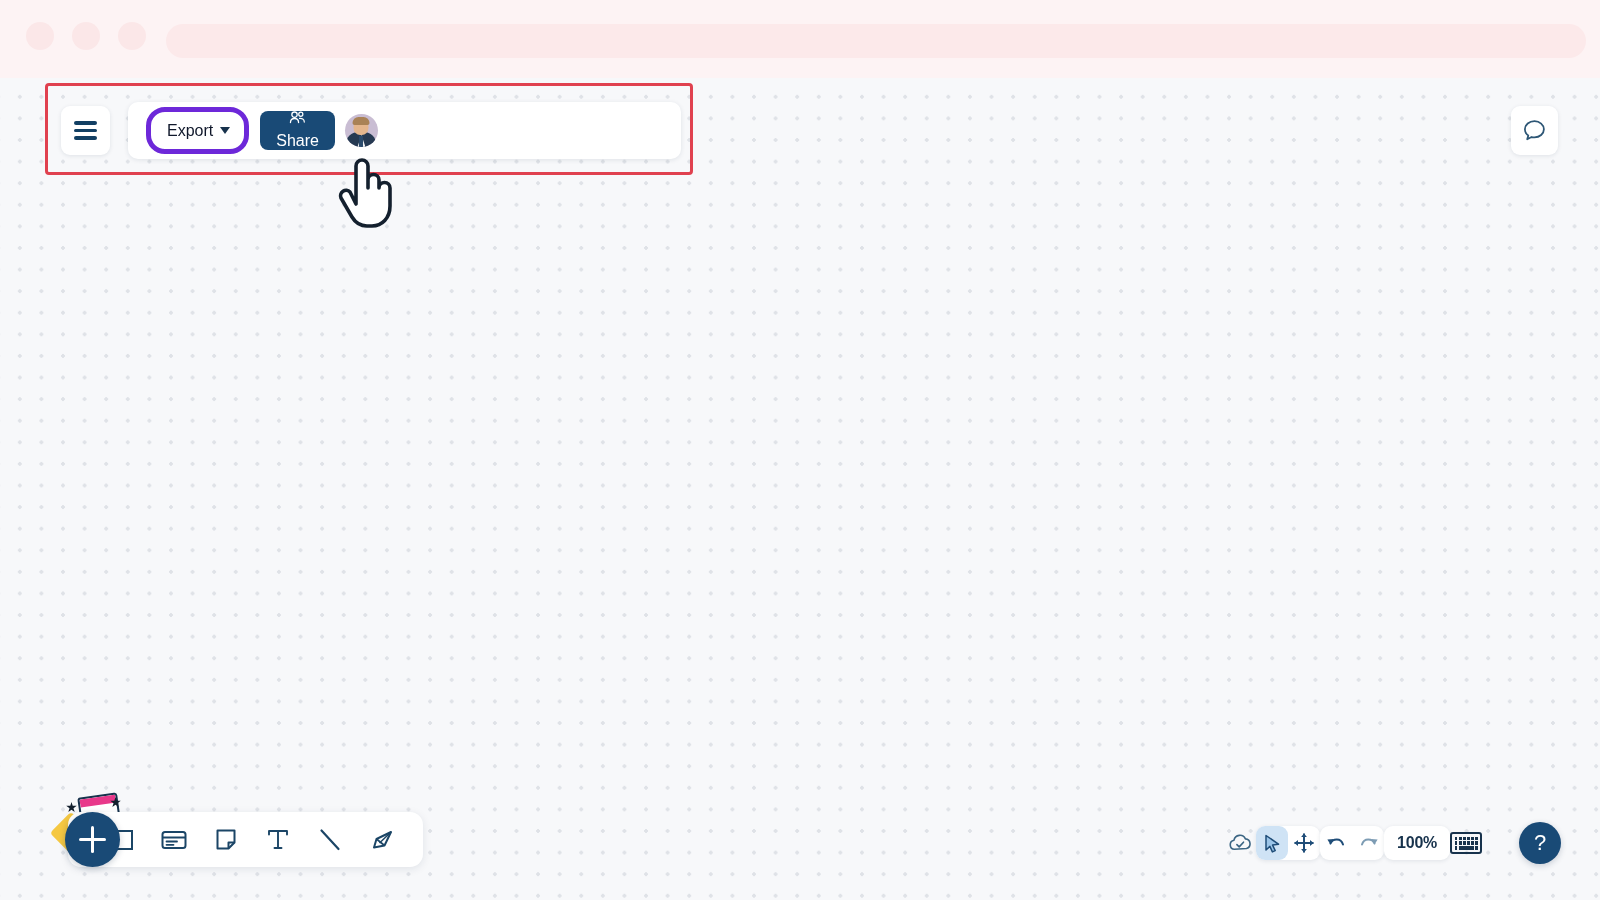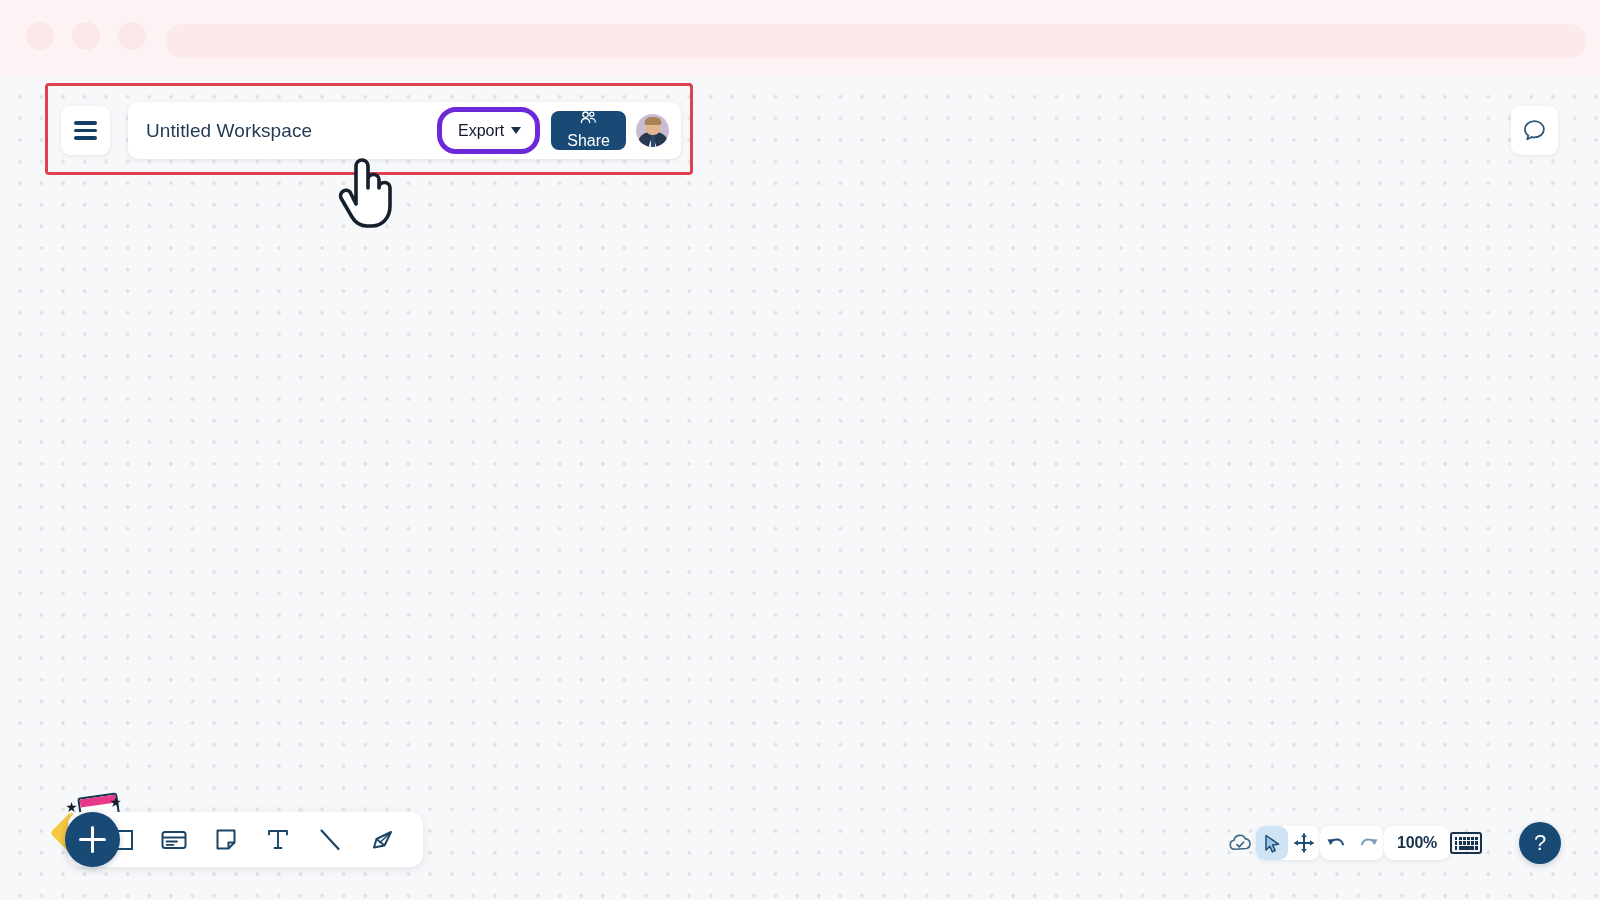--- a/index.html
+++ b/index.html
@@ -400,21 +400,20 @@
 
   <div class="menu-button">
     <span class="hamburger">
       <i></i>
         <i></i>
         <i></i>
     </span>
   </div>
 
   <div class="title-bar">
-    <div class="workspace-title">Untitled Workspace</div>
 
     <div class="export-button">
       <span>Export</span>
       <span class="caret-down"></span>
     </div>
 
     <div class="share-button">
       <svg width="21" height="17" viewBox="0 0 21 17">
         <circle cx="6.6" cy="4.8" r="3.5" fill="none" stroke="#fff" stroke-width="1.7"></circle>
         <path d="M1.3 15.2c0-3.3 2.4-5.4 5.3-5.4s5.3 2.1 5.3 5.4" fill="none" stroke="#fff" stroke-width="1.7" stroke-linecap="round"></path>

